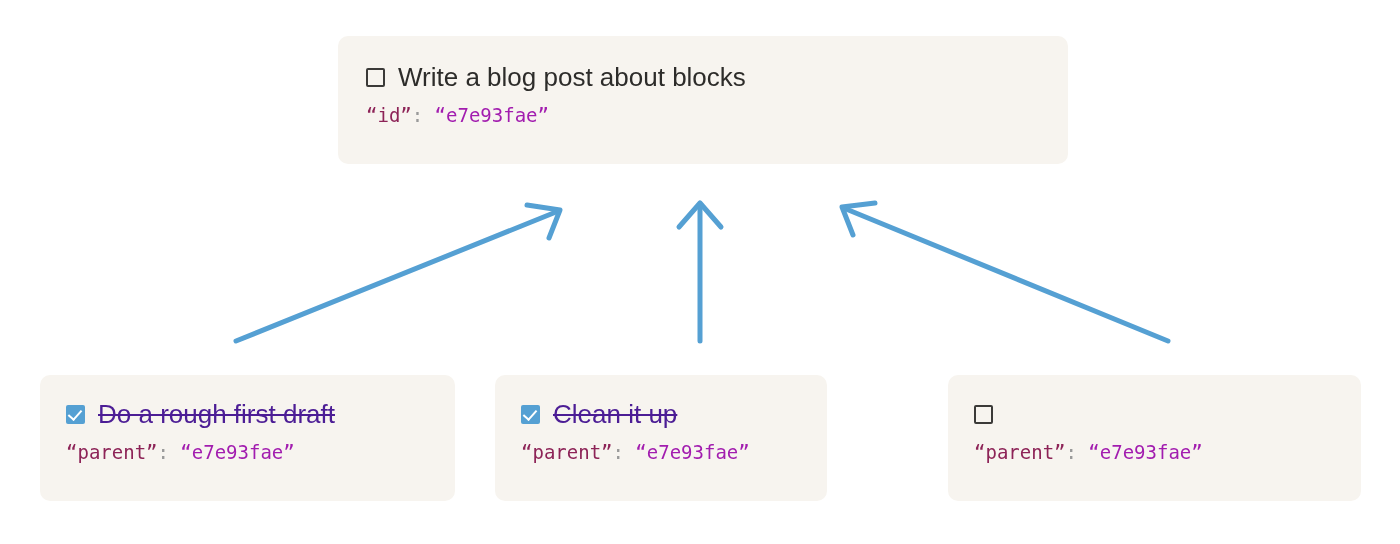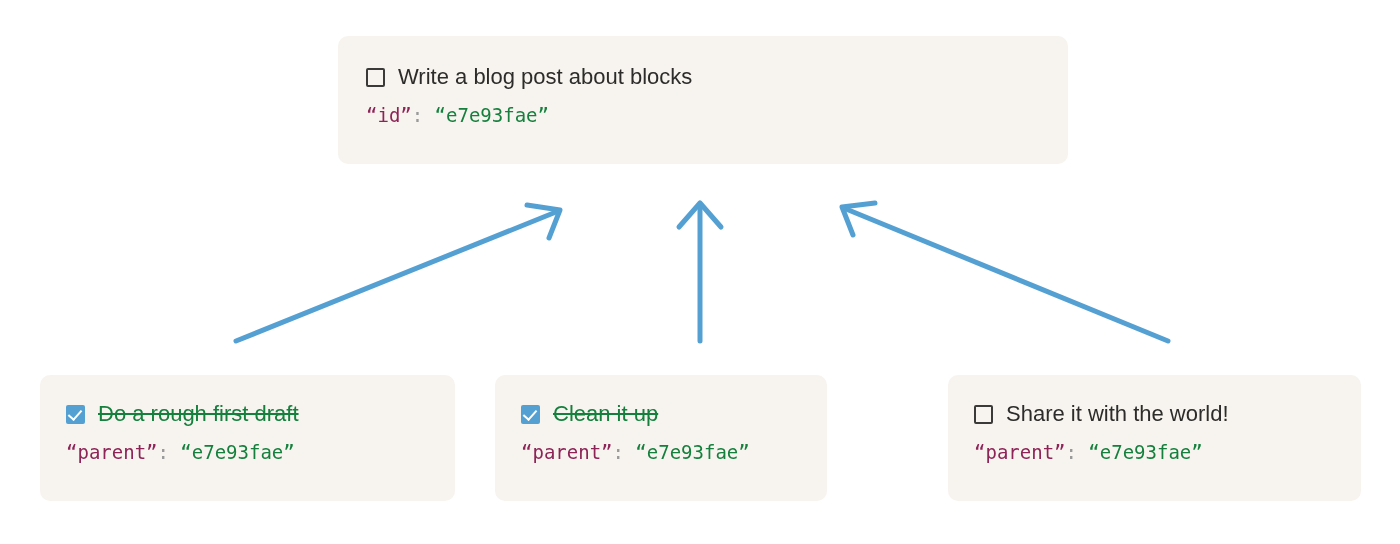--- a/index.html
+++ b/index.html
@@ -70,42 +70,42 @@
     left: 5px;
     top: 2px;
     width: 6px;
     height: 11px;
     border: solid #ffffff;
     border-width: 0 2.4px 2.4px 0;
     transform: rotate(42deg);
   }
   .todo-label {
     margin-left: 13px;
-    font-size: 22px;
+    font-size: 26px;
     line-height: 22px;
     color: #2d2c2a;
     white-space: nowrap;
   }
   .todo-label.done {
-    color: #15803d;
+    color: #4c1d95;
     text-decoration: line-through;
     text-decoration-thickness: 1.5px;
   }
 
   
   .json-line {
     margin-top: 13px;
     font-family: "DejaVu Sans Mono", "Liberation Mono", monospace;
     font-size: 19px;
     line-height: 24px;
     white-space: nowrap;
   }
   .json-key   { color: #8d2357; text-align: right; }
   .json-colon { color: #9a9a9a; }
-  .json-val   { color: #15803d; margin-left: 0.6em; }
+  .json-val   { color: #a21caf; margin-left: 0.6em; }
 
   
   #arrows {
     position: absolute;
     left: 0;
     top: 0;
     width: 1400px;
     height: 544px;
     pointer-events: none;
   }
@@ -159,20 +159,19 @@
       <span class="todo-label done">Clean it up</span>
     </div>
     <div class="json-line">
       <span class="json-key">“parent”</span><span class="json-colon">:</span><span class="json-val">“e7e93fae”</span>
     </div>
   </div>
 
   <div class="card card-child card-child-3">
     <div class="todo-row">
       <span class="checkbox unchecked"></span>
-      <span class="todo-label">Share it with the world!</span>
     </div>
     <div class="json-line">
       <span class="json-key">“parent”</span><span class="json-colon">:</span><span class="json-val">“e7e93fae”</span>
     </div>
   </div>
 
 </div>
 
 </body></html>

